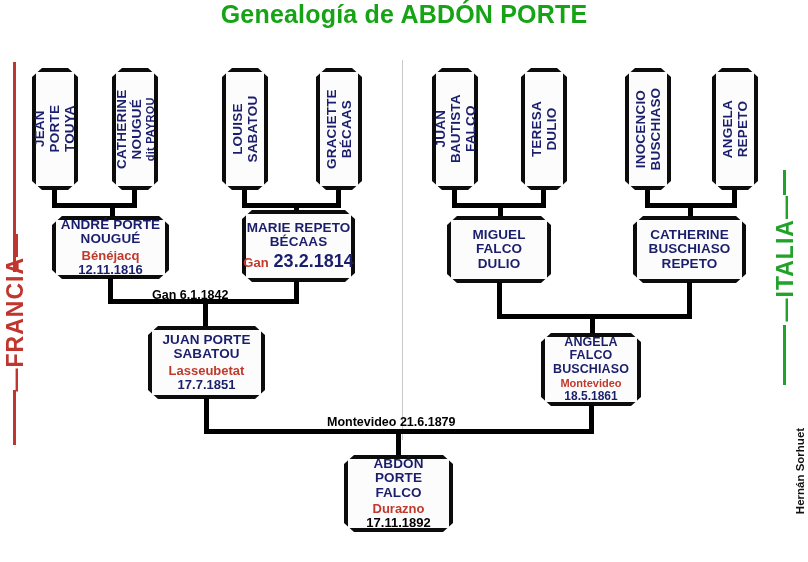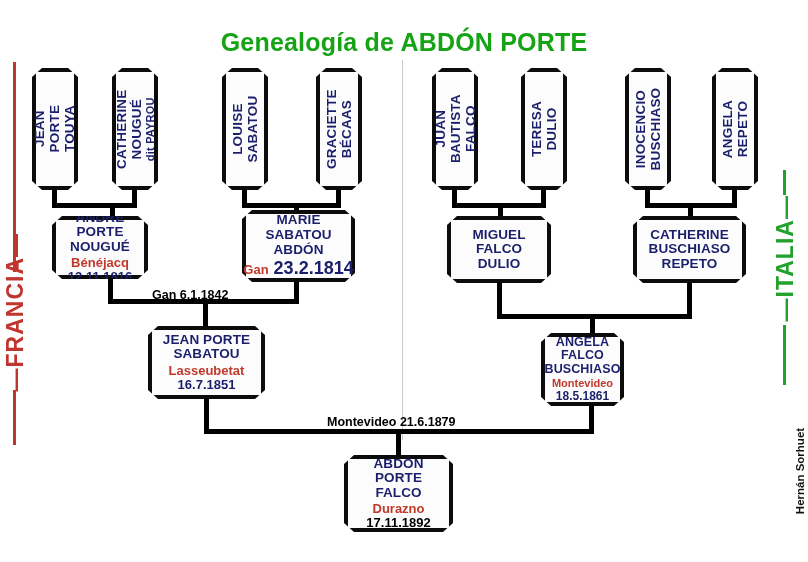--- a/index.html
+++ b/index.html
@@ -11,21 +11,21 @@
     position:relative;
     width:808px;
     height:562px;
     background:#ffffff;
     overflow:hidden;
   }
 
   
   #title{
     position:absolute;
-    left:0; right:0; top:28px;
+    left:0; right:0; top:0;
     text-align:center;
     font-size:25px;
     font-weight:bold;
     color:#16a416;
     letter-spacing:.2px;
     white-space:nowrap;
   }
 
   
   .rail{
@@ -253,31 +253,31 @@
   <div class="ln v" style="left:452px;top:190px;height:18px;"></div>
   <div class="ln v" style="left:541px;top:190px;height:18px;"></div>
   <div class="ln h" style="left:452px;top:203px;width:94px;"></div>
   <div class="ln v" style="left:498px;top:203px;height:14px;"></div>
 
   <div class="ln v" style="left:645px;top:190px;height:18px;"></div>
   <div class="ln v" style="left:732px;top:190px;height:18px;"></div>
   <div class="ln h" style="left:645px;top:203px;width:92px;"></div>
   <div class="ln v" style="left:688px;top:203px;height:14px;"></div>
 
-  <div class="box hbox" style="left:52px;top:216px;width:96px;height:63px;">
+  <div class="box hbox" style="left:52px;top:216px;width:117px;height:63px;">
     <div>
       <span class="name">ANDRÉ PORTE NOUGUÉ</span>
       <span class="place">Bénéjacq</span>
       <span class="date">12.11.1816</span>
     </div>
   </div>
 
   <div class="box hbox" style="left:242px;top:210px;width:113px;height:72px;">
     <div>
-      <span class="name">MARIE SABATOU ABDÓN</span>
+      <span class="name">MARIE REPETO BÉCAAS</span>
       <span class="inline-row">
         <span class="place">Gan</span><span class="date">23.2.1814</span>
       </span>
     </div>
   </div>
 
   <div class="box hbox" style="left:447px;top:216px;width:104px;height:67px;">
     <div>
       <span class="name">MIGUEL FALCO DULIO</span>
     </div>
@@ -295,27 +295,27 @@
   <div class="marriage" style="left:152px;top:288px;">Gan   6.1.1842</div>
   <div class="ln v" style="left:203px;top:299px;height:28px;"></div>
 
   <div class="ln v" style="left:497px;top:282px;height:35px;"></div>
   <div class="ln v" style="left:687px;top:282px;height:35px;"></div>
   <div class="ln h" style="left:497px;top:314px;width:195px;"></div>
   <div class="ln v" style="left:590px;top:314px;height:20px;"></div>
 
   <div class="box hbox" style="left:148px;top:326px;width:117px;height:73px;">
     <div>
-      <span class="name">JEAN PORTE SABATOU</span>
+      <span class="name">JUAN PORTE SABATOU</span>
       <span class="place">Lasseubetat</span>
-      <span class="date">16.7.1851</span>
-    </div>
-  </div>
-
-  <div class="box hbox" style="left:541px;top:333px;width:83px;height:73px;">
+      <span class="date">17.7.1851</span>
+    </div>
+  </div>
+
+  <div class="box hbox" style="left:541px;top:333px;width:100px;height:73px;">
     <div>
       <span class="name" style="font-size:12.5px;">ANGELA FALCO BUSCHIASO</span>
       <span class="place" style="font-size:11px;">Montevideo</span>
       <span class="date" style="font-size:12px;">18.5.1861</span>
     </div>
   </div>
 
   <div class="ln v" style="left:204px;top:398px;height:34px;"></div>
   <div class="ln v" style="left:589px;top:405px;height:27px;"></div>
   <div class="ln h" style="left:204px;top:429px;width:390px;"></div>

